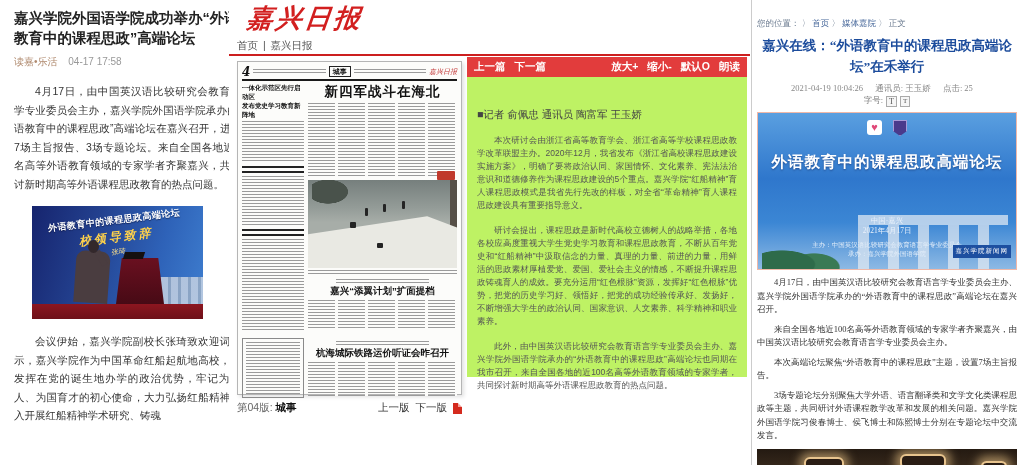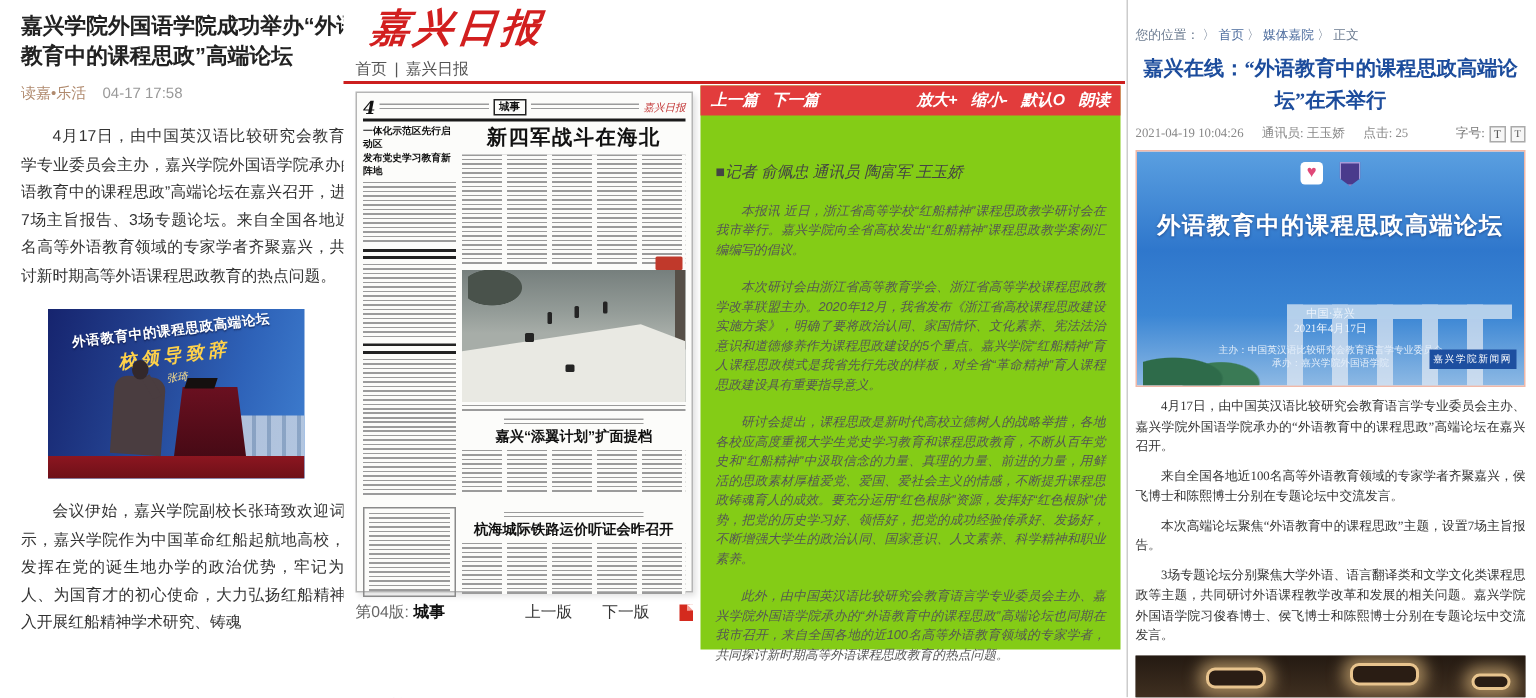--- a/index.html
+++ b/index.html
@@ -57,39 +57,39 @@
 .np-plat{position:absolute;left:0;bottom:0;width:100%;height:64%;background:#e9e9e3;clip-path:polygon(0 40%,80% 8%,100% 28%,100% 100%,0 100%);}
 .np-bank{position:absolute;right:0;top:0;width:7px;height:60%;background:#564f47;}
 .np-fg{position:absolute;width:3px;height:8px;background:#242424;border-radius:1px;}
 .np-cap{height:6px;margin-top:2px;}
 .np-bottom{display:flex;margin-top:3px;}
 .np-box{width:62px;height:60px;border:1px solid #8a8a8a;padding:3px;margin-right:4px;}
 .np-bright{flex:1;}
 .np-footer{position:absolute;left:8px;top:401px;width:225px;display:flex;justify-content:space-between;align-items:center;font-size:10.5px;}
 .np-fl{color:#666;}
 .np-fl b{color:#111;margin-left:3px;}
-.np-nav{display:flex;align-items:center;gap:20px;color:#333;}
+.np-nav{display:flex;align-items:center;gap:6px;color:#333;}
 .np-icon{display:inline-block;width:9px;height:11px;background:#d42a1e;position:relative;}
 .np-icon::after{content:"";position:absolute;right:0;top:0;border:2.5px solid #fff;border-left-color:#f59f97;border-bottom-color:#f59f97;}
 
 
-.art{position:absolute;left:238px;top:57px;width:280px;height:376px;background:#84cc16;font-style:italic;}
+.art{position:absolute;left:238px;top:57px;width:280px;height:320px;background:#bef264;}
 .art-bar{height:20px;background:#e23c3c;color:#fff;font-size:10.5px;display:flex;justify-content:space-between;align-items:center;padding:0 7px;}
 .art-bar .grp{display:flex;gap:9px;}
 .art-bar .grp b{font-weight:bold;cursor:pointer;}
 .art-title{margin-top:19px;text-align:center;font-size:20px;font-weight:bold;color:#333;letter-spacing:1px;}
 .art-byline{margin-top:31px;font-size:10.5px;color:#444;padding-left:10px;}
 .art-p{margin:12px 10px 0;font-size:8.5px;line-height:13px;color:#555;text-align:justify;text-indent:2em;}
 
 
 #p4{position:absolute;left:751px;top:0;width:273px;height:465px;background:#fff;border-left:1px solid #ccc;padding:16px 7px 0 5px;font-family:Liberation Serif, serif;}
 .on-crumb{margin-top:2px;font-size:8.5px;color:#6b7b90;}
 .on-crumb .lk{color:#4a6a9c;}
 .on-title{margin-top:5px;text-align:center;font-size:13.5px;font-weight:bold;color:#1c4c9c;line-height:21px;}
-.on-meta{margin-top:6px;display:flex;justify-content:space-between;font-size:8.5px;color:#888;}
+.on-meta{margin-top:6px;display:flex;justify-content:space-between;align-items:center;font-size:8.5px;color:#888;flex-direction:column;}
 .on-meta .lf span{margin-right:10px;}
 .on-meta .rt{display:flex;align-items:center;gap:3px;color:#777;}
 .tbox{display:inline-block;border:1px solid #aaa;font-size:8px;line-height:9px;padding:0 2px;color:#555;background:#f6f6f6;cursor:pointer;}
 .tbox.sm{font-size:7px;}
 .banner{position:relative;margin-top:5px;height:158px;border:1px solid #f0b8a8;overflow:hidden;background:linear-gradient(180deg,#5a9fe0 0%,#2f77cc 42%,#3b86d4 70%,#8db9e4 100%);}
 .bn-logos{position:absolute;top:7px;left:0;width:100%;display:flex;justify-content:center;gap:11px;}
 .bn-heart{width:15px;height:15px;background:#fff;border-radius:3px;color:#e04878;font-size:11px;line-height:15px;text-align:center;}
 .bn-shield{width:14px;height:16px;background:#4a3a8c;border:1px solid #a89ad8;clip-path:polygon(0 0,100% 0,100% 68%,50% 100%,0 68%);}
 .bn-title{position:absolute;top:39px;width:100%;text-align:center;color:#fff;font-size:15.5px;font-weight:bold;letter-spacing:1px;text-shadow:0 1px 2px rgba(0,0,50,.4);}
 .bn-sub{position:absolute;top:61px;width:100%;text-align:center;color:#fff;font-size:24px;font-weight:bold;letter-spacing:5px;text-shadow:0 1px 3px rgba(0,0,50,.4);}
@@ -215,21 +215,20 @@
           <b>下一篇</b>
         </div>
         <div class="grp">
           <b>放大+</b>
           <b>缩小-</b>
           <b>默认O</b>
           <b>朗读</b>
         </div>
       </div>
       <div class="art-byline">■记者 俞佩忠 通讯员 陶富军 王玉娇</div>
-      <div class="art-p">本报讯 近日，浙江省高等学校“红船精神”课程思政教学研讨会在我市举行。嘉兴学院向全省高校发出“红船精神”课程思政教学案例汇编编写的倡议。</div>
       <div class="art-p">本次研讨会由浙江省高等教育学会、浙江省高等学校课程思政教学改革联盟主办。2020年12月，我省发布《浙江省高校课程思政建设实施方案》，明确了要将政治认同、家国情怀、文化素养、宪法法治意识和道德修养作为课程思政建设的5个重点。嘉兴学院“红船精神”育人课程思政模式是我省先行先改的样板，对全省“革命精神”育人课程思政建设具有重要指导意义。</div>
       <div class="art-p">研讨会提出，课程思政是新时代高校立德树人的战略举措，各地各校应高度重视大学生党史学习教育和课程思政教育，不断从百年党史和“红船精神”中汲取信念的力量、真理的力量、前进的力量，用鲜活的思政素材厚植爱党、爱国、爱社会主义的情感，不断提升课程思政铸魂育人的成效。要充分运用“红色根脉”资源，发挥好“红色根脉”优势，把党的历史学习好、领悟好，把党的成功经验传承好、发扬好，不断增强大学生的政治认同、国家意识、人文素养、科学精神和职业素养。</div>
       <div class="art-p">此外，由中国英汉语比较研究会教育语言学专业委员会主办、嘉兴学院外国语学院承办的“外语教育中的课程思政”高端论坛也同期在我市召开，来自全国各地的近100名高等外语教育领域的专家学者，共同探讨新时期高等外语课程思政教育的热点问题。</div>
     </div>
   </div>
 
   <div id="p4">
     <div class="on-crumb">
       <span>您的位置：</span>
       <span>〉</span>
@@ -262,21 +261,21 @@
       </div>
       <div class="bn-title">外语教育中的课程思政高端论坛</div>
       <div class="bn-place">中国·嘉兴</div>
       <div class="bn-date">2021年4月17日</div>
       <div class="bn-host">主办：中国英汉语比较研究会教育语言学专业委员会</div>
       <div class="bn-org">承办：嘉兴学院外国语学院</div>
       <div class="bn-mark">嘉兴学院新闻网</div>
     </div>
 
     <div class="on-p">4月17日，由中国英汉语比较研究会教育语言学专业委员会主办、嘉兴学院外国语学院承办的“外语教育中的课程思政”高端论坛在嘉兴召开。</div>
-    <div class="on-p">来自全国各地近100名高等外语教育领域的专家学者齐聚嘉兴，侯飞博士和陈熙博士分别在专题论坛中交流发言。</div>
+    <div class="on-p">来自全国各地近100名高等外语教育领域的专家学者齐聚嘉兴，由中国英汉语比较研究会教育语言学专业委员会主办。</div>
     <div class="on-p">本次高端论坛聚焦“外语教育中的课程思政”主题，设置7场主旨报告。</div>
     <div class="on-p">3场专题论坛分别聚焦大学外语、语言翻译类和文学文化类课程思政等主题，共同研讨外语课程教学改革和发展的相关问题。嘉兴学院外国语学院习俊春博士、侯飞博士和陈熙博士分别在专题论坛中交流发言。</div>
 
     <div class="on-photo">
       <div class="cf-ceil"></div>
       <div class="cf-l" style="left:18%;top:10%;width:40px;height:14px"></div>
       <div class="cf-l" style="left:55%;top:6%;width:46px;height:15px"></div>
       <div class="cf-l" style="left:86%;top:14%;width:26px;height:11px"></div>
       <div class="cf-wall"></div>
 

